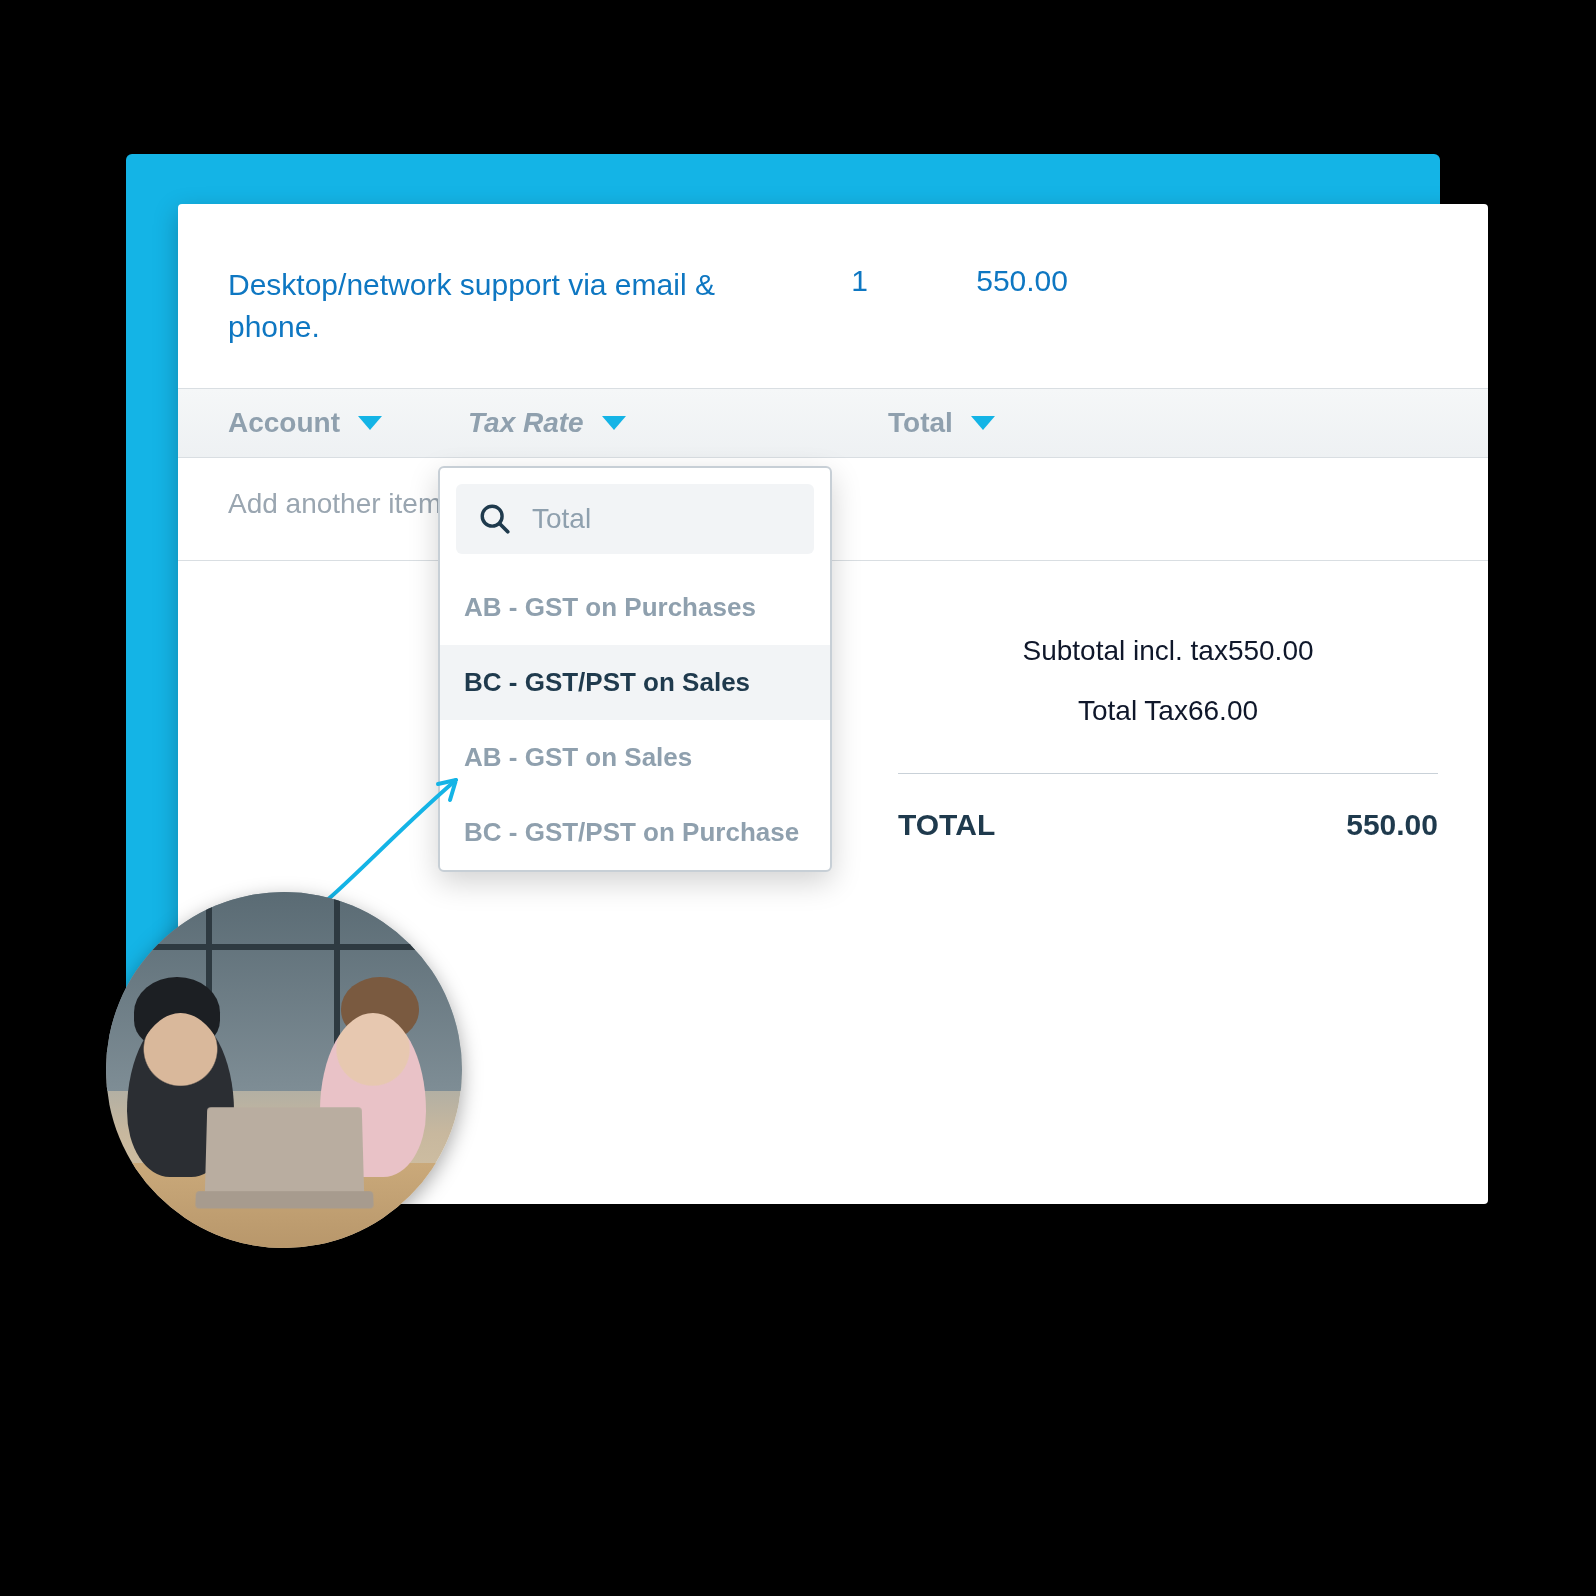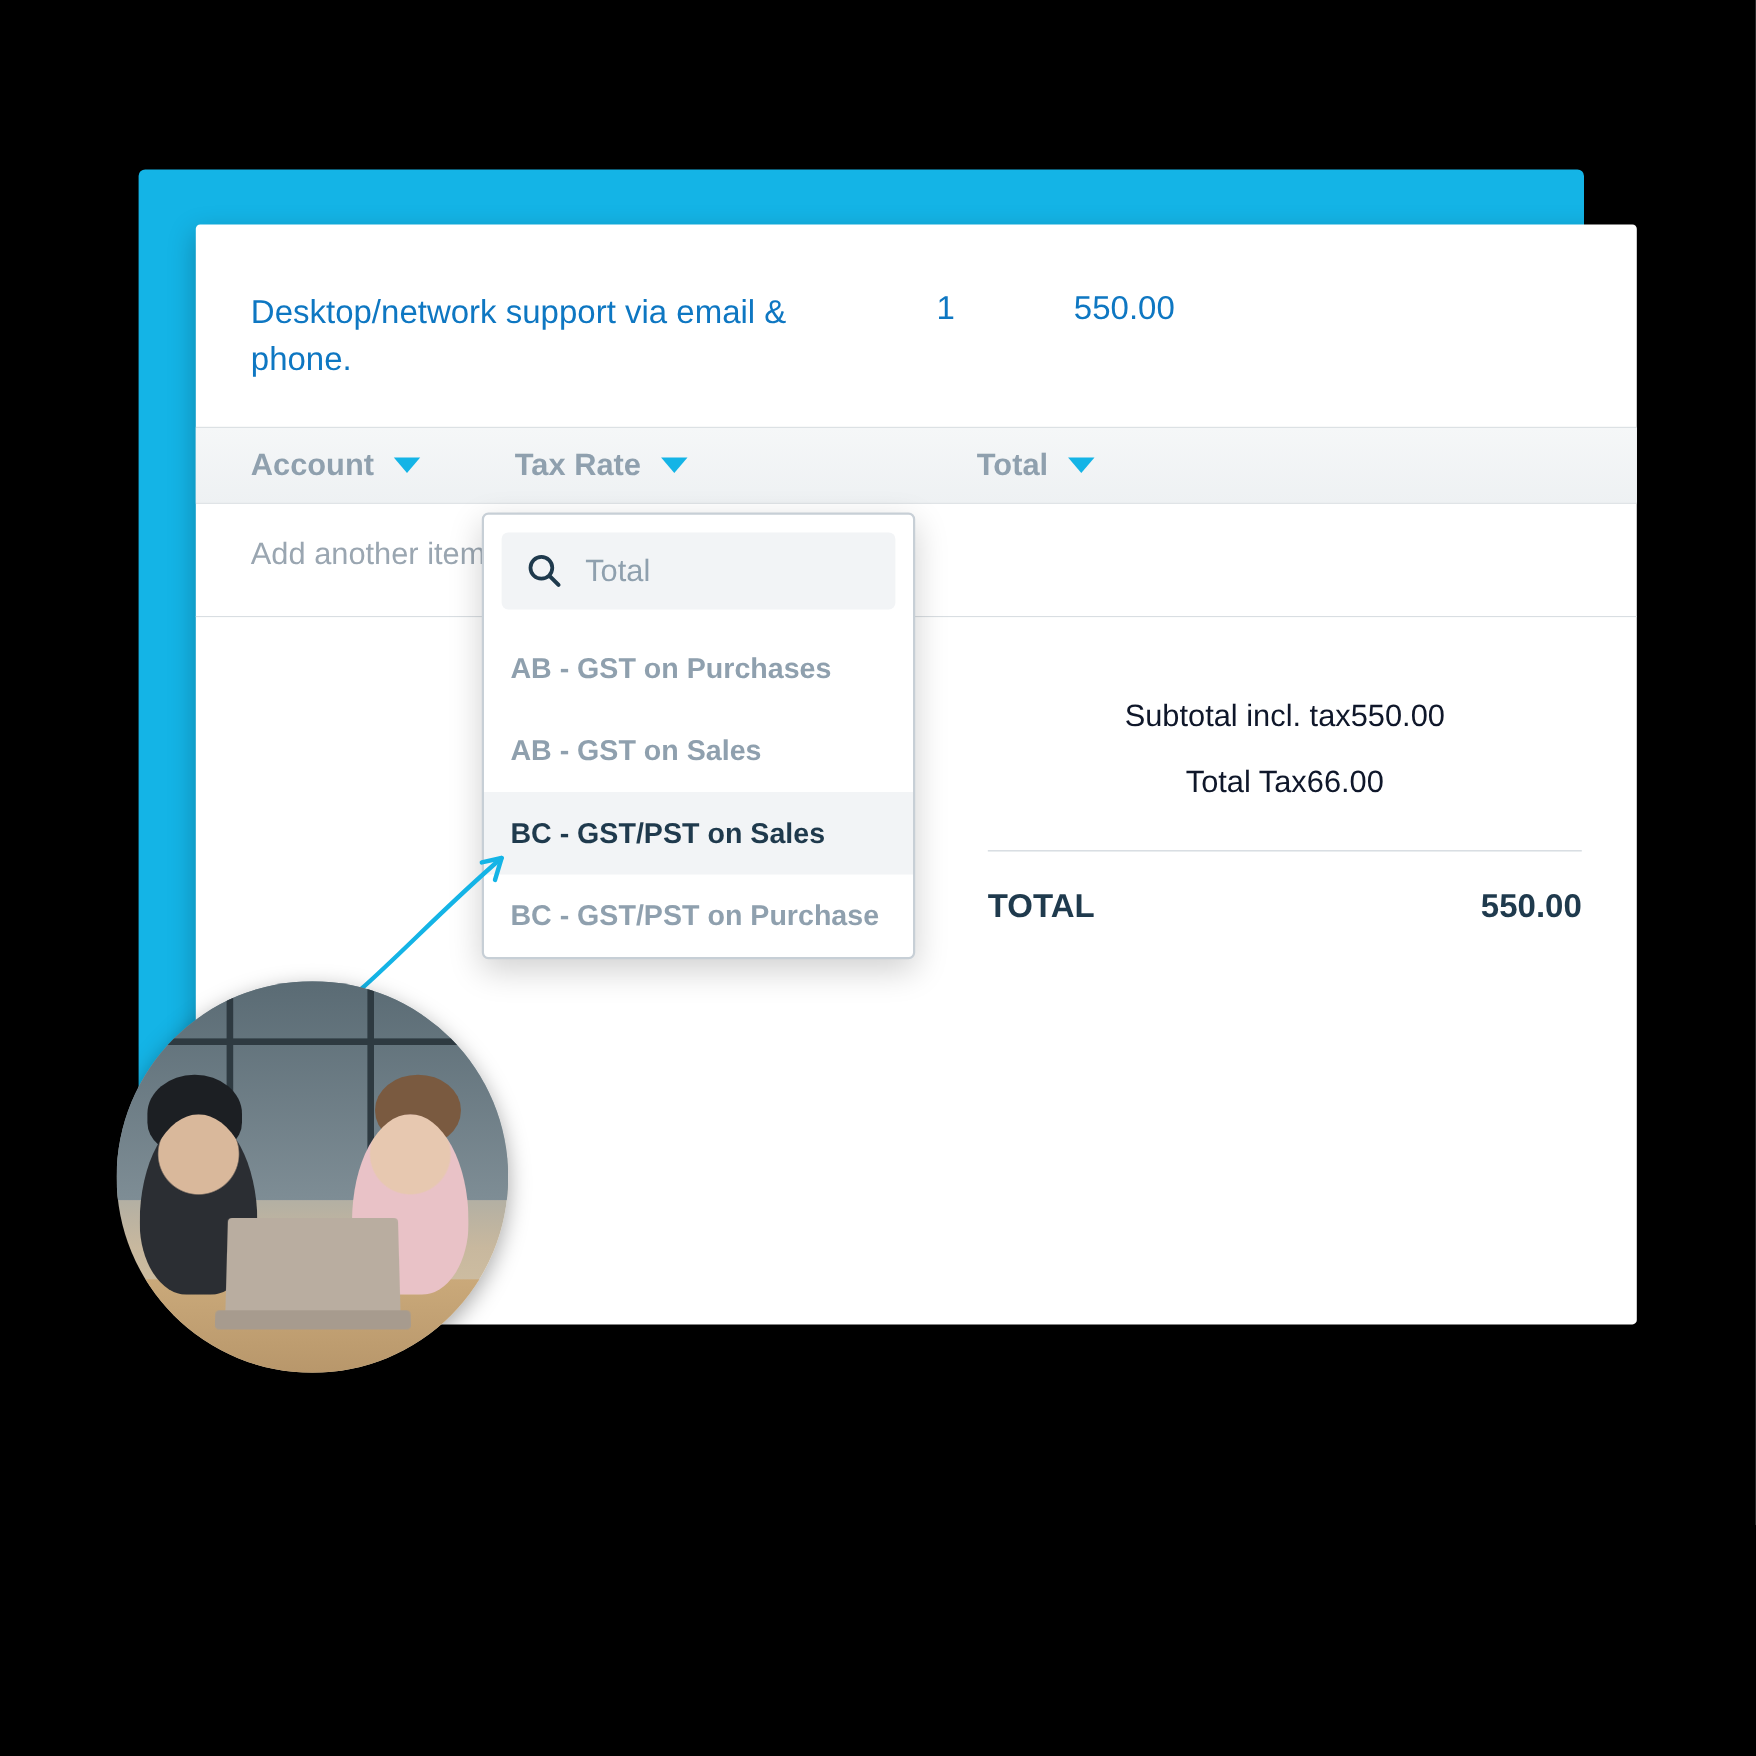--- a/index.html
+++ b/index.html
@@ -58,21 +58,21 @@
     background: linear-gradient(#F5F7F8,#EEF1F3);
     border-top: 1px solid #D9DEE2;
     border-bottom: 1px solid #D9DEE2;
     padding: 12px 50px;
     font-size: 28px;
     font-weight: 600;
     color: #8FA0AE;
   }
   .col-header { display: flex; align-items: center; gap: 18px; cursor: pointer; }
   .col-account { width: 240px; }
-  .col-taxrate { width: 420px; }
+  .col-taxrate { width: 420px; font-style: italic; }
   .col-region  { flex: 1; }
   .caret {
     width: 0; height: 0;
     border-left: 12px solid transparent;
     border-right: 12px solid transparent;
     border-top: 14px solid #14B4E6;
   }
 
   
   .add-row {
@@ -257,22 +257,22 @@
   <div class="dropdown">
     <div class="search-box">
       <svg width="34" height="34" viewBox="0 0 24 24">
         <circle cx="10" cy="10" r="7" fill="none" stroke="#1F3A4D" stroke-width="2.4"></circle>
         <line x1="15.2" y1="15.2" x2="21" y2="21" stroke="#1F3A4D" stroke-width="2.6" stroke-linecap="round"></line>
       </svg>
       <span class="search-placeholder">Total</span>
     </div>
     <div id="dd-list">
         <div class="dd-item">AB - GST on Purchases</div>
+        <div class="dd-item selected">BC - GST/PST on Sales</div>
         <div class="dd-item">AB - GST on Sales</div>
-        <div class="dd-item selected">BC - GST/PST on Sales</div>
         <div class="dd-item">BC - GST/PST on Purchase</div>
       </div>
   </div>
 
   <svg class="arrow-svg" viewBox="0 0 220 180">
     <path d="M20,170 C60,150 120,80 190,20" fill="none" stroke="#14B4E6" stroke-width="4" stroke-linecap="round"></path>
     <path d="M190,20 L172,24 M190,20 L184,40" fill="none" stroke="#14B4E6" stroke-width="4" stroke-linecap="round"></path>
   </svg>
 
   <div class="avatar">

